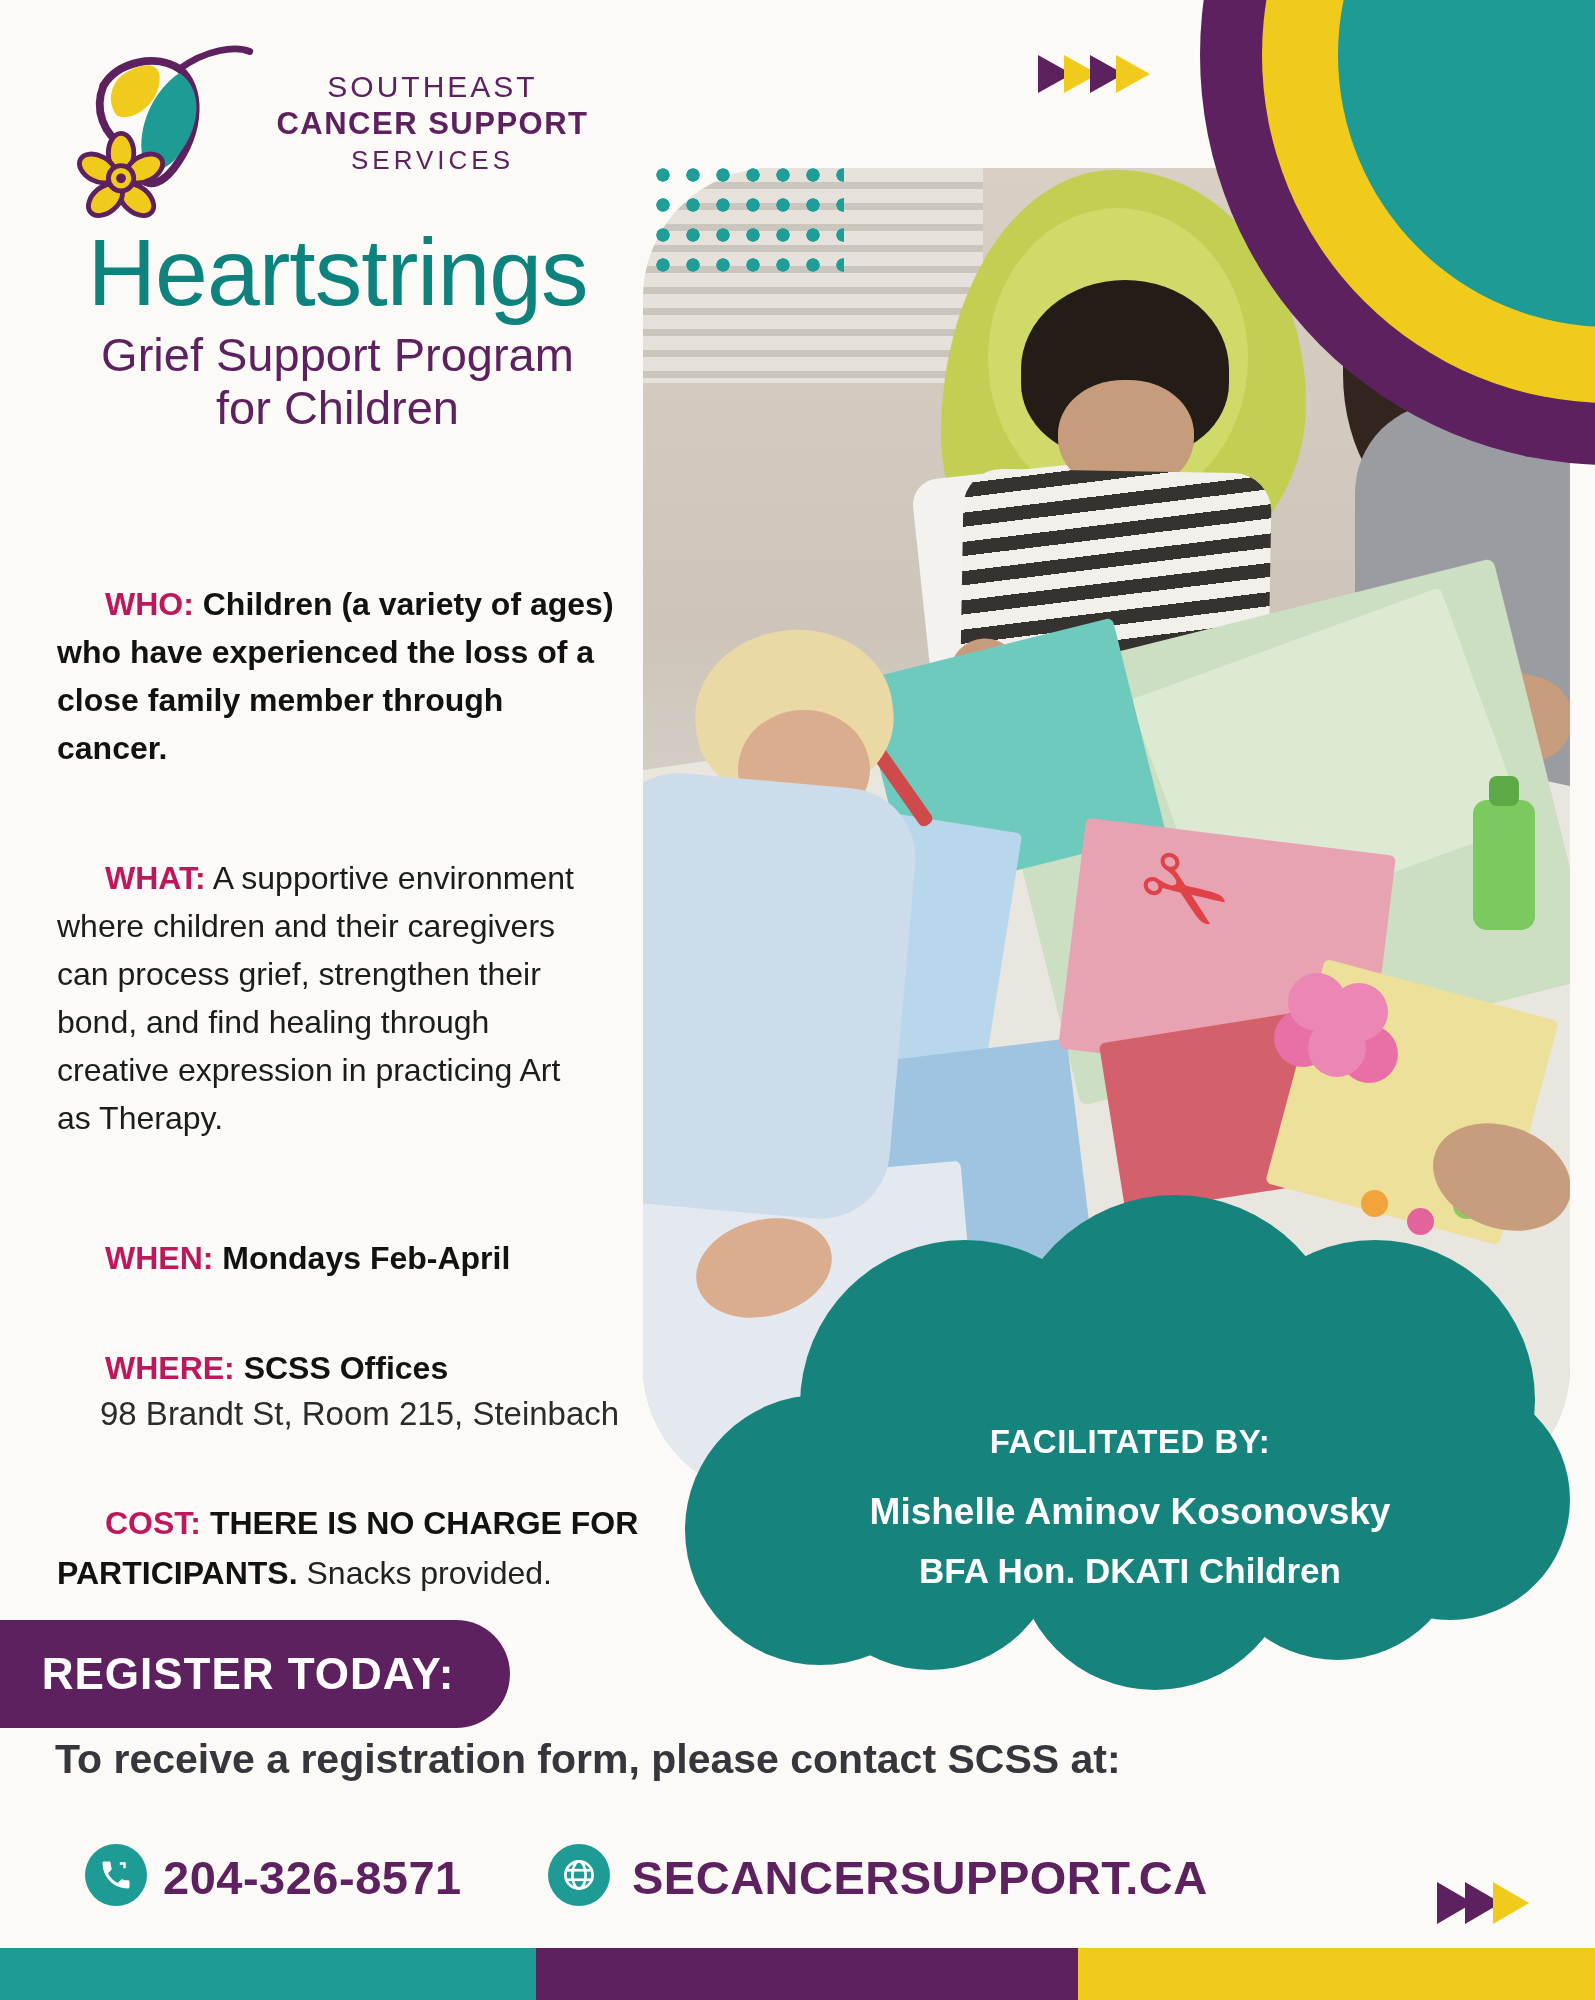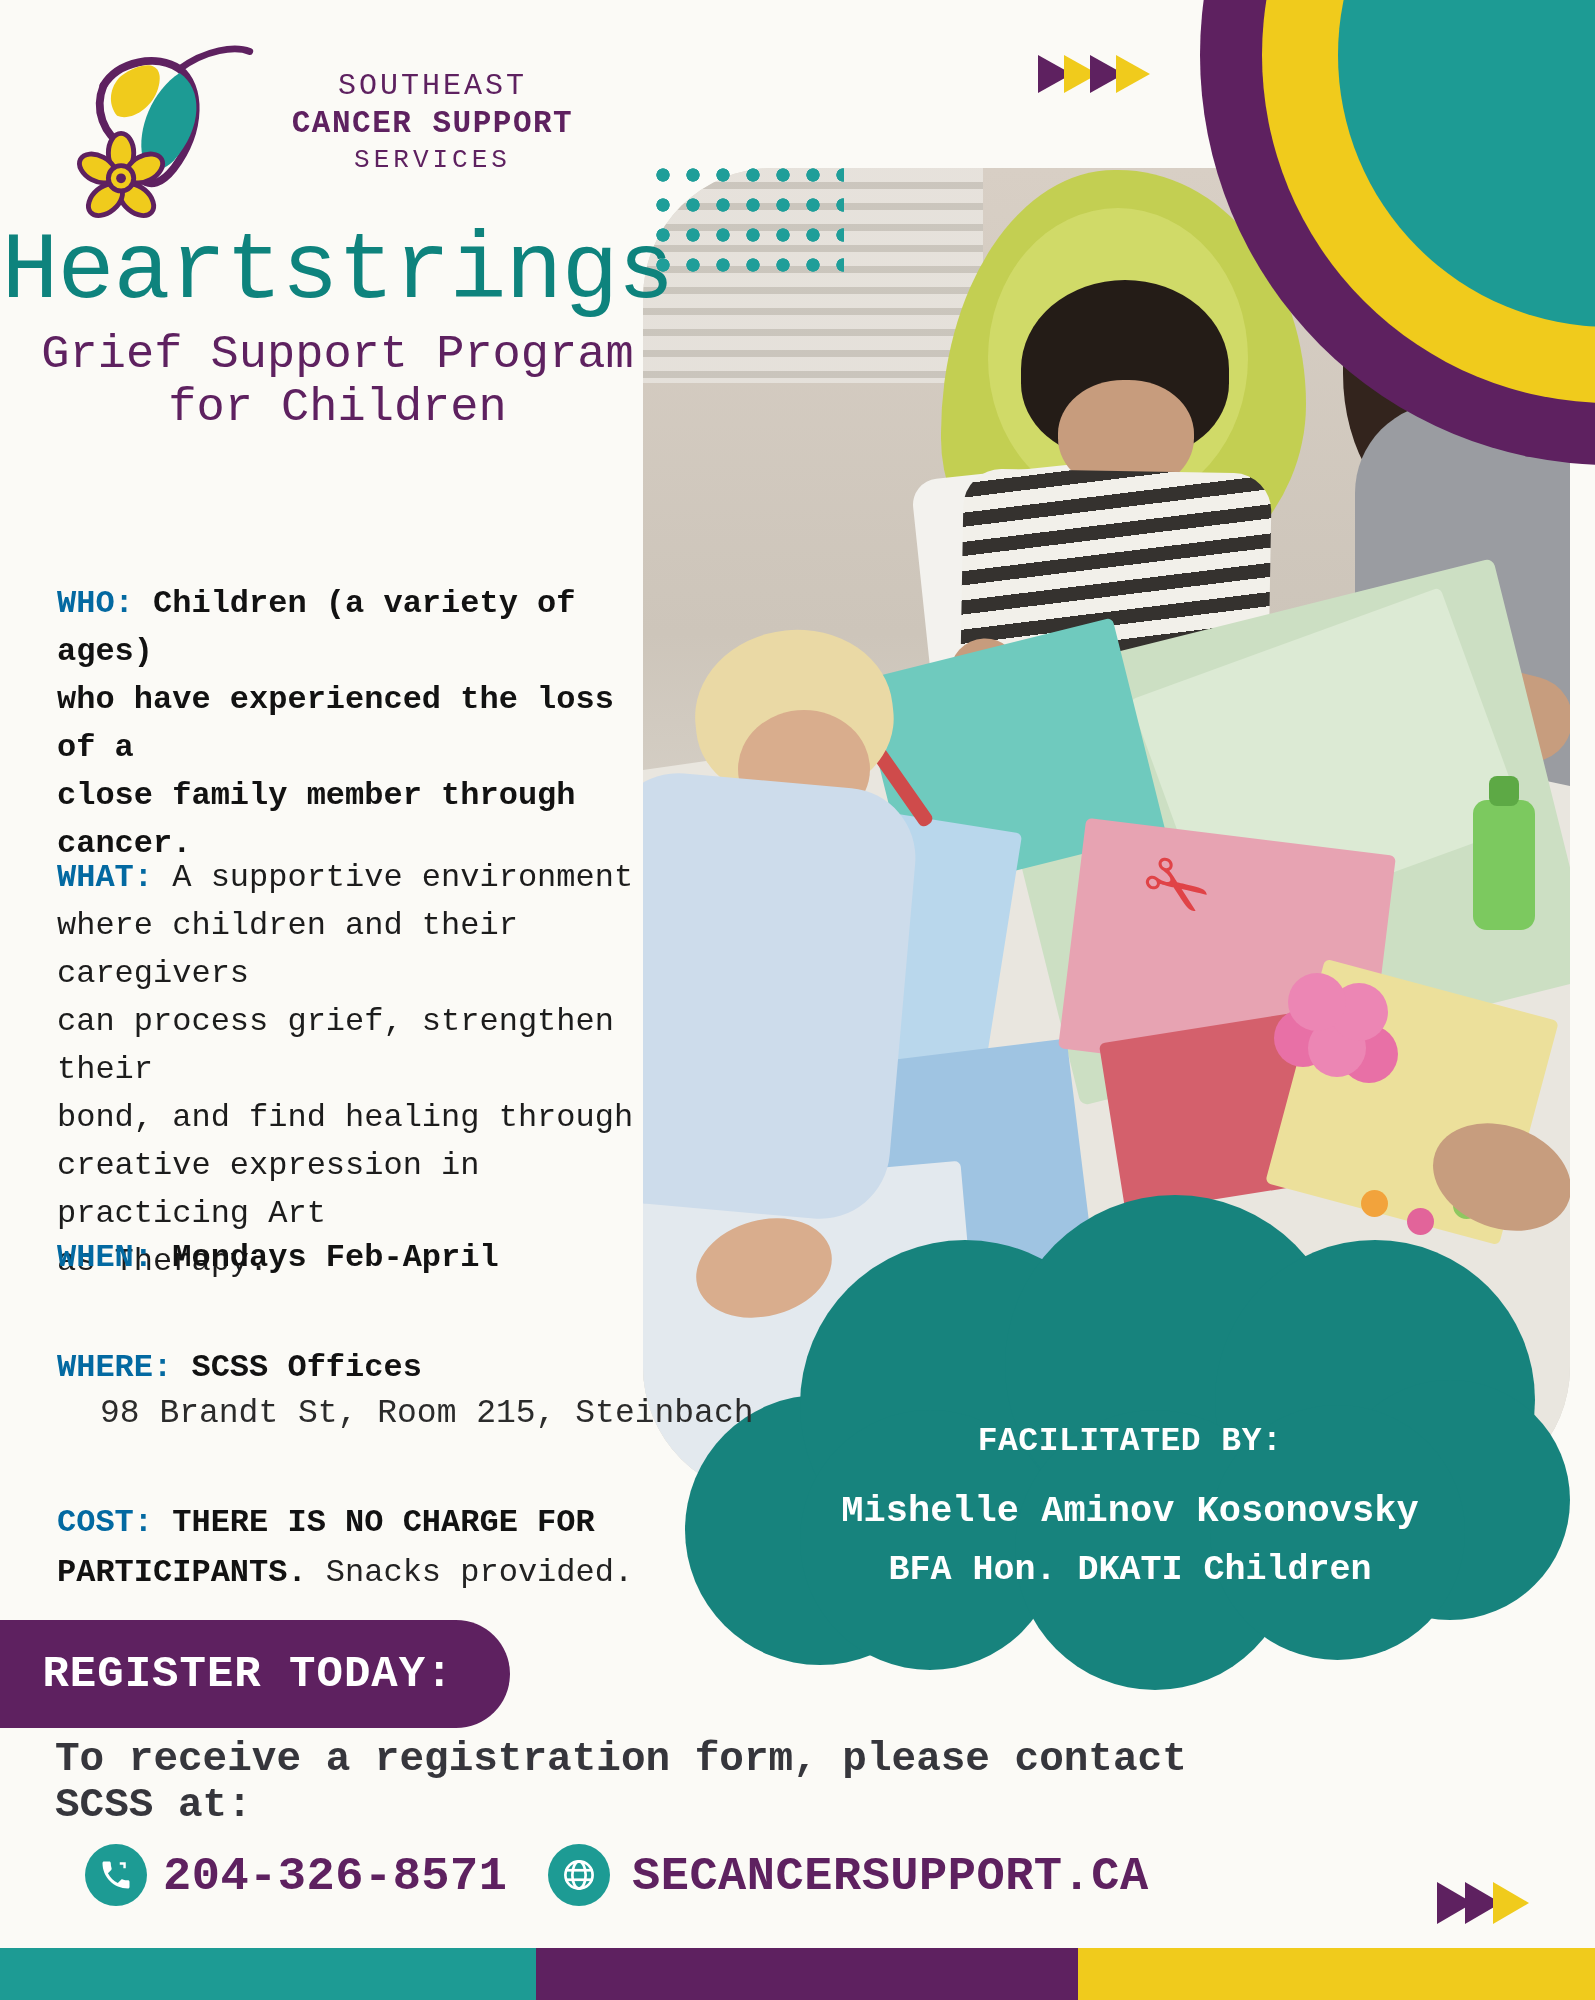--- a/index.html
+++ b/index.html
@@ -6,21 +6,20 @@
   body{
     font-family:"Liberation Sans", sans-serif;
     background:#e8e8e8;
   }
   .page{
     position:relative;
     width:1595px;height:2000px;
     background:#fbfaf6;
     overflow:hidden;
     margin:0 auto;
-    font-family:Liberation Mono, monospace;
   }
   .abs{position:absolute;}
   .pre{white-space:pre-line;}
 
   
   .logo-svg{left:62px;top:32px;width:200px;height:195px;z-index:6;}
   .logo-text{
     left:250px;top:68px;width:365px;text-align:center;
     color:#5e2160;z-index:6;line-height:37px;
   }
@@ -47,21 +46,21 @@
     left:0;top:218px;width:675px;text-align:center;
     font-size:95px;color:#0e837d;letter-spacing:-1px;z-index:5;
   }
   .subtitle{
     left:0;top:328px;width:675px;text-align:center;
     font-size:47px;line-height:53px;color:#5e2160;z-index:5;
   }
 
   
   .section{left:57px;width:600px;color:#121212;font-size:32px;line-height:48px;z-index:5;}
-  .section .lbl{color:#0369a1;font-weight:bold;}
+  .section .lbl{color:#be185d;font-weight:bold;margin-left:48px;}
   .bold{font-weight:bold;}
   .sec-who{top:548px;font-weight:bold;}
   .sec-what{top:822px;font-weight:normal;color:#1c1c1c;}
   .sec-when{top:1202px;font-weight:bold;}
   .sec-where{top:1312px;font-weight:bold;}
   .where-address{top:1362px;left:100px;font-weight:normal;color:#2b2b2b;font-size:33px;z-index:5;}
   .sec-cost{top:1466px;font-weight:bold;line-height:50px;}
   .sec-cost .regular{font-weight:normal;color:#222;}
 
   

